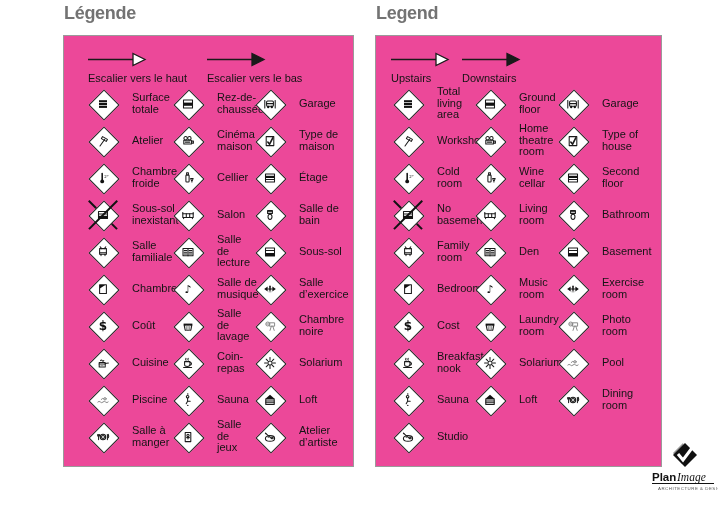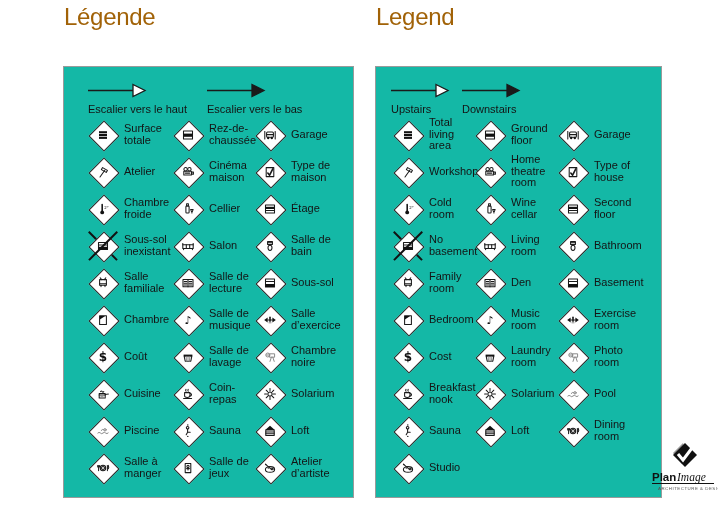--- a/index.html
+++ b/index.html
@@ -1,29 +1,29 @@
 <!DOCTYPE html>
 <html><head>
 <meta charset="utf-8">
 <style>
   html,body{margin:0;padding:0;}
   body{width:720px;height:523px;background:#ffffff;position:relative;overflow:hidden;
        font-family:"Liberation Sans",sans-serif;color:#141414;}
-  .panel-title{position:absolute;font-size:24px;font-weight:normal;letter-spacing:-.3px;color:#a16207;}
+  .panel-title{position:absolute;font-size:18px;font-weight:bold;letter-spacing:-.3px;color:#737373;}
   #title-fr{left:64px;top:3px;}
   #title-en{left:376px;top:3px;text-align:right;}
-  .panel{position:absolute;top:35px;height:430px;border:1px solid #9a9a9a;background:#14b8a6;margin-top:31px;}
+  .panel{position:absolute;top:35px;height:430px;border:1px solid #9a9a9a;background:#ec4899;}
   #panel-fr{left:63px;width:289px;}
   #panel-en{left:375px;width:285px;}
   .arrow-block{position:absolute;top:16px;}
   .arrow-label{font-size:11px;line-height:12px;margin-top:1px;color:#141414;}
   .grid{position:absolute;top:49px;left:0;right:0;display:grid;grid-template-rows:repeat(10,37px);}
   #panel-fr .grid{padding-left:24px;grid-template-columns:85px 82px auto;}
   #panel-en .grid{padding-left:17px;grid-template-columns:82px 83px auto;}
-  .cell{display:flex;align-items:center;gap:6px;}
+  .cell{display:flex;align-items:center;gap:14px;}
   .dicon{position:relative;width:30px;height:30px;flex:0 0 30px;}
   .drot{position:absolute;left:50%;top:50%;width:20px;height:20px;margin:-10px 0 0 -10px;
         border:1.1px solid #1c1c1c;transform:rotate(45deg);background:#fff;}
   .glyph{position:absolute;left:50%;top:50%;width:16px;height:16px;margin:-8px 0 0 -8px;}
   .dicon.crossed::before,.dicon.crossed::after{content:"";position:absolute;left:50%;top:50%;
         width:40px;height:1.7px;margin:-0.85px 0 0 -20px;background:#111;}
   .dicon.crossed::before{transform:rotate(45deg);}
   .dicon.crossed::after{transform:rotate(-45deg);}
   .dlabel{font-size:11px;line-height:11.5px;white-space:pre-line;color:#141414;}
   svg .s{fill:none;stroke:#1a1a1a;stroke-width:1.05;stroke-linecap:round;stroke-linejoin:round;}

